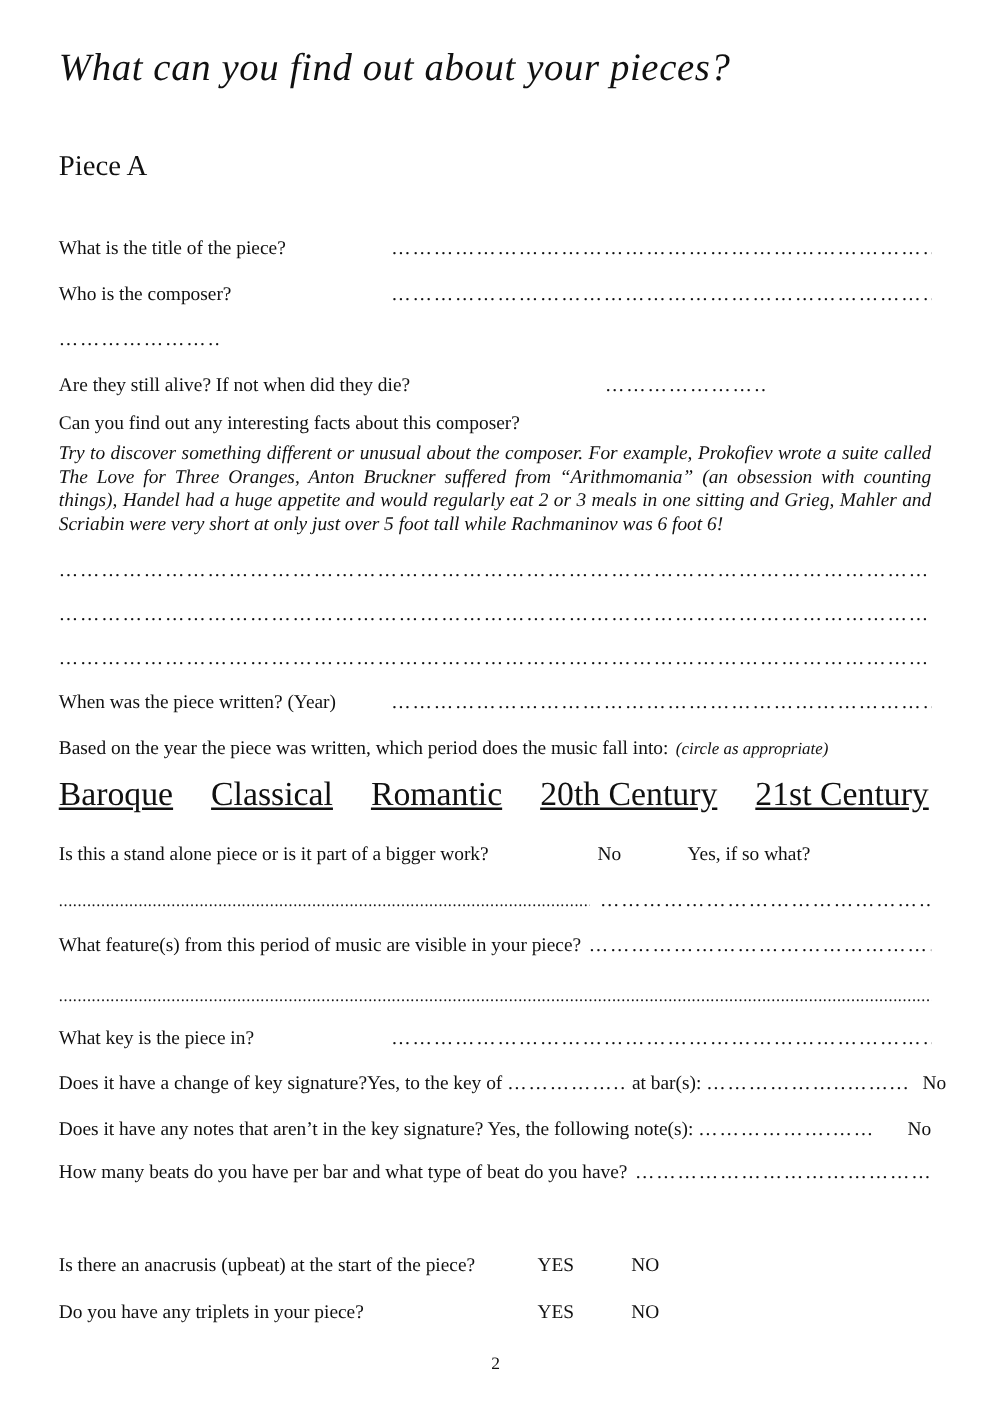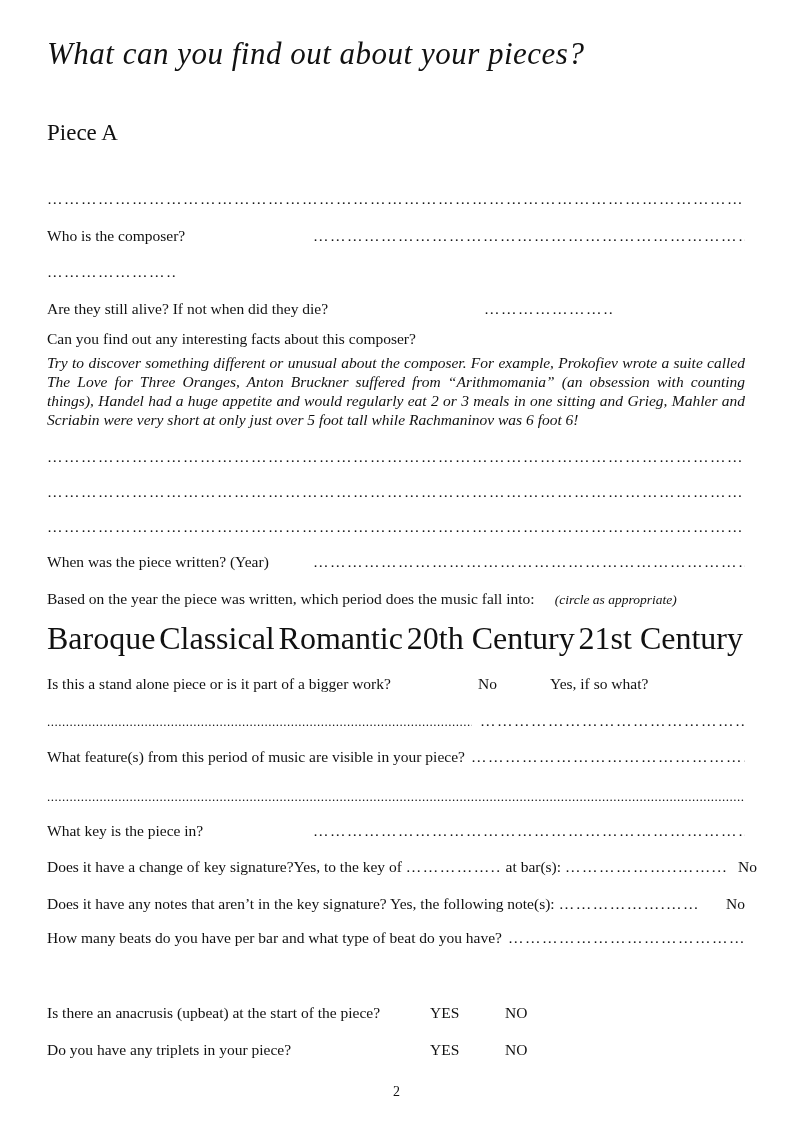--- a/index.html
+++ b/index.html
@@ -54,41 +54,43 @@
     position:absolute; left:47px; right:48px; top:330px;
     font-weight:normal;
   }
   .facts-body {
     position:absolute; left:47px; right:48px; top:353px;
     font-style:italic; text-align:justify; line-height:19px;
   }
   .periods {
     position:absolute; left:47px; right:50px; top:620px;
     display:flex; justify-content:space-between; align-items:flex-start;
-    font-size:32px;
+    font-size:27px;
+    text-decoration:underline;
   }
-  .note-italic { font-style:italic; font-size:13.5px; margin-left:20px; }
+  .note-italic { font-style:italic; font-size:13.5px; margin-left:6px; }
   .gap6 { display:inline-block; width:6px; }
   .dots-inline { letter-spacing:1.5px; }
   .push-right { margin-left:auto; padding-left:10px; }
   .footer {
     position:absolute; left:0; right:0; top:1084px;
     text-align:center; font-size:14px;
   }
 </style>
 </head>
 <body>
 
 <div class="page">
 
   <div class="doc-title">What can you find out about your pieces?</div>
 
   <div class="section-title">Piece A</div>
 
   <div class="row" style="top:190px">
+    <span class="label w266">What is the title of the piece?</span>
     <span class="leader">…………………………………………………………………………………………………………………………………………………………………………………………</span>
   </div>
 
   <div class="row" style="top:227px">
     <span class="label w266">Who is the composer?</span>
     <span class="leader">…………………………………………………………………………………………………………………………………………………………………………………………</span>
   </div>
 
   <div class="row" style="top:263px">
     <span class="leader-fixed">…………………………………………………………………………………………………………………………………………………………………………………………</span>

